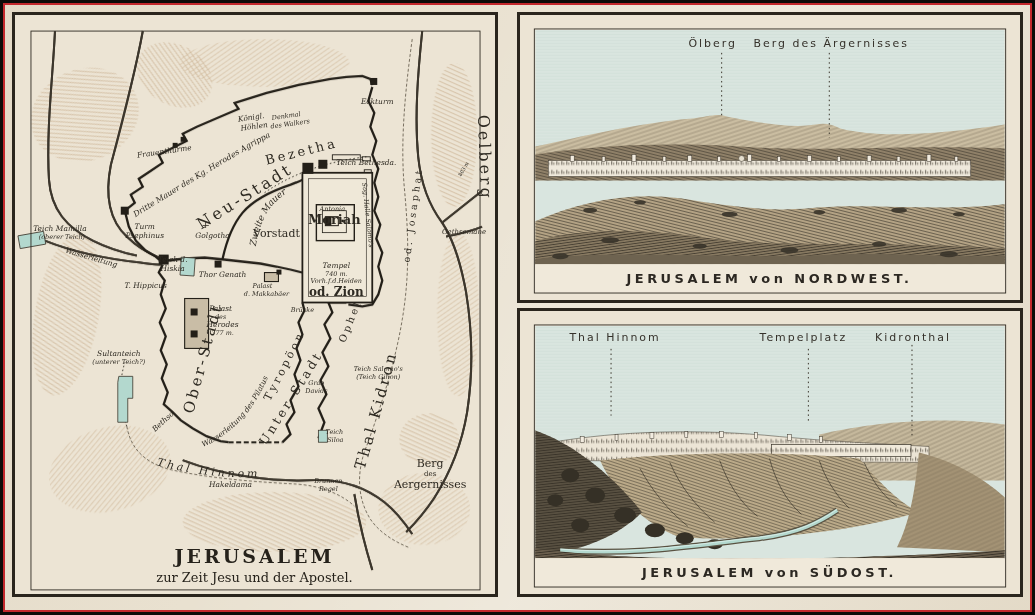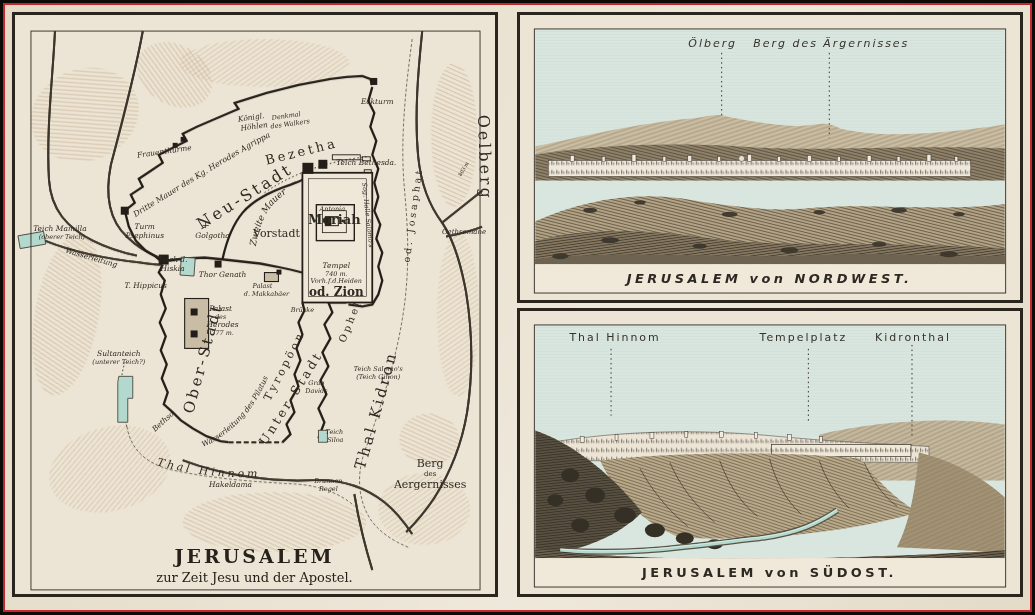--- a/index.html
+++ b/index.html
@@ -3,21 +3,21 @@
 <meta charset="utf-8">
 <style>
   html,body{margin:0;padding:0;background:#000;}
   .stage{position:relative;width:1035px;height:615px;background:#0d0b08;overflow:hidden;
          font-family:"DejaVu Serif",serif;}
   .red-frame{position:absolute;inset:3px;border:2px solid #c3282c;z-index:3;pointer-events:none;}
   .paper{position:absolute;inset:5px;background:#e9e1d0;
          background-image:linear-gradient(115deg, rgba(210,195,170,.25) 0%, rgba(0,0,0,0) 35%, rgba(255,255,255,.25) 60%, rgba(205,190,165,.2) 100%);}
   .panel{position:absolute;border:3px solid #2a251d;box-sizing:border-box;background:#ece4d4;z-index:2;}
   #map-panel{left:12px;top:12px;width:486px;height:585px;}
-  #nw-panel{left:517px;top:12px;width:506px;height:291px;font-style:italic;}
+  #nw-panel{left:517px;top:12px;width:506px;height:291px;}
   #se-panel{left:517px;top:308px;width:506px;height:289px;}
   svg{display:block;}
   
   .lbl{font-family:"DejaVu Serif",serif;font-style:italic;fill:#2e2a22;}
   .sm{font-size:7.5px;}
   .xs{font-size:6.5px;}
   .up{font-style:normal;}
   .area{font-family:"DejaVu Serif",serif;fill:#2e2a22;letter-spacing:3px;}
   .mid{text-anchor:middle;}
   .ttl{font-family:"DejaVu Serif",serif;font-weight:bold;font-size:19px;letter-spacing:3px;fill:#26221b;}

